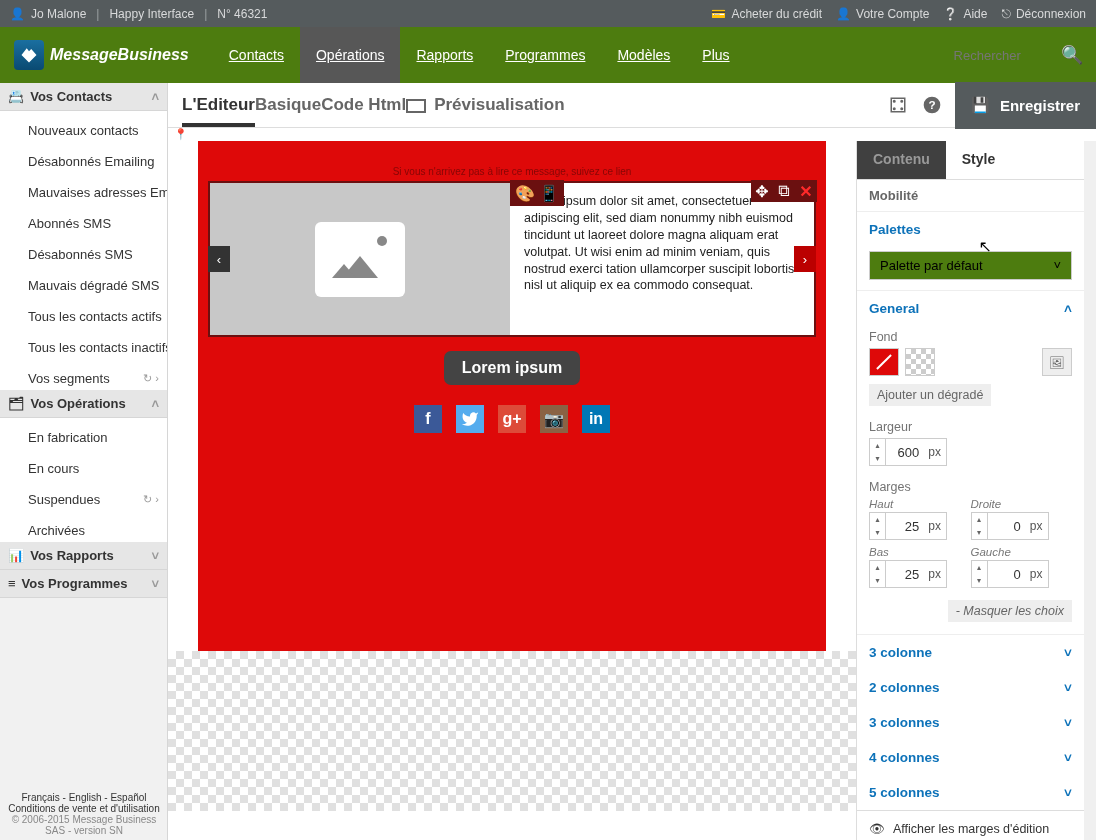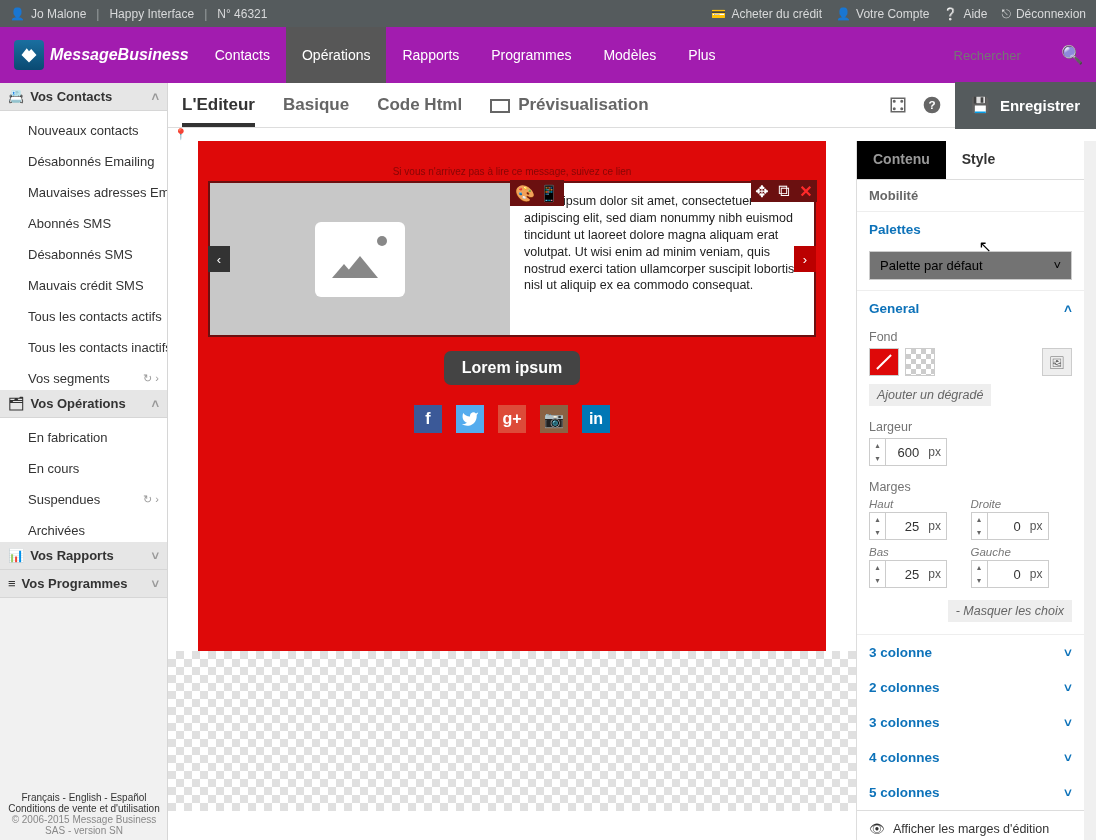--- a/index.html
+++ b/index.html
@@ -2,40 +2,40 @@
 <html><head>
 <meta charset="utf-8">
 <style>
 * { margin: 0; padding: 0; box-sizing: border-box; font-family: Arial, Helvetica, sans-serif; }
 body { width: 1096px; height: 840px; overflow: hidden; background: #fff; }
 .topbar { background: #555b5d; height: 27px; display: flex; justify-content: space-between; align-items: center; padding: 0 10px; color: #d9dadb; font-size: 12px; }
 .topbar-left, .topbar-right { display: flex; align-items: center; gap: 6px; }
 .topbar-right { gap: 14px; }
 .topbar-item { display: flex; align-items: center; gap: 5px; cursor: pointer; }
 .sep { margin: 0 4px; color: #9aa0a1; }
-.navbar { background: #a21caf; height: 56px; display: flex; align-items: center; position: relative; }
+.navbar { background: #4d7c0f; height: 56px; display: flex; align-items: center; position: relative; gap: 14px; }
 .logo { display: flex; align-items: center; padding: 0 10px 0 14px; gap: 6px; }
 .logo-icon { width: 30px; height: 30px; background: linear-gradient(#1a6fa0,#0a4a72); border-radius: 4px; display: flex; align-items: center; justify-content: center; }
 .logo-text { color: #fff; font-size: 16px; font-weight: bold; font-style: italic; }
 .nav-items { display: flex; height: 100%; }
-.nav-item { color: #fff; padding: 0 16px; display: flex; align-items: center; font-size: 14px; cursor: pointer; }
+.nav-item { color: #fff; padding: 0 16px; display: flex; align-items: center; font-size: 14px; cursor: pointer; text-decoration: underline; }
 .nav-item.active { background: #575757; }
 .search-box { margin-left: auto; display: flex; align-items: center; padding: 0 12px; gap: 8px; color: #888; font-size: 13px; }
 .search-input { background: transparent; border: none; color: #ccc; font-size: 13px; outline: none; width: 100px; }
 .main { display: flex; height: 757px; }
 .sidebar-left { width: 168px; background: #f1f1f1; border-right: 1px solid #d6d6d6; font-size: 13px; overflow: hidden; }
 .sidebar-header { background: #e6e6e6; padding: 6px 8px; font-weight: bold; color: #333; display: flex; align-items: center; gap: 6px; cursor: pointer; border-bottom: 1px solid #d6d6d6; }
 .sidebar-header .chev { margin-left: auto; color: #999; }
 .sidebar-list { background: #fff; }
 .sidebar-link { padding: 12px 8px 4px 28px; color: #333; cursor: pointer; white-space: nowrap; overflow: hidden; display: flex; align-items: center; }
 .sidebar-link .icons { margin-left: auto; color: #999; font-size: 11px; display: flex; gap: 3px; }
 .sidebar-footer { position: absolute; bottom: 4px; left: 6px; font-size: 10px; color: #333; text-align: center; width: 156px; }
 .sidebar-footer a { color: #333; text-decoration: none; }
 .content { flex: 1; display: flex; flex-direction: column; position: relative; }
-.subnav { height: 47px; display: flex; align-items: center; padding: 0 14px; gap: 28px; border-bottom: 1px solid #ddd; }
+.subnav { height: 47px; display: flex; align-items: center; padding: 0 14px; border-bottom: 1px solid #ddd; }
 .subnav-item { font-size: 17px; font-weight: bold; color: #666; padding: 12px 0; cursor: pointer; position: relative; }
 .subnav-item.active { color: #333; }
 .subnav-item.active::after { content: ''; position: absolute; bottom: 0; left: 0; right: 0; height: 4px; background: #333; }
 .subnav-item .preview-icon { display: inline-block; width: 20px; height: 14px; border: 2px solid #666; margin-right: 8px; vertical-align: middle; }
 .subnav-right { margin-left: auto; display: flex; align-items: center; gap: 12px; }
 .icon-btn { width: 22px; height: 22px; display: flex; align-items: center; justify-content: center; cursor: pointer; color: #666; }
 .save-btn { background: #555b5d; color: #fff; padding: 10px 16px; font-size: 15px; font-weight: bold; cursor: pointer; display: flex; align-items: center; gap: 10px; height: 47px; margin: -12px -14px -12px 0; }
 .location-bar { height: 14px; padding-left: 6px; display: flex; align-items: center; color: #999; font-size: 11px; }
 .editor-area { flex: 1; display: flex; }
 .canvas-wrap { flex: 1; overflow: auto; background: #fff; position: relative; }
@@ -56,35 +56,35 @@
 .mountain::before { content: ''; position: absolute; left: -28px; top: 8px; width: 0; height: 0; border-left: 12px solid transparent; border-right: 12px solid transparent; border-bottom: 14px solid #888; }
 .sun { width: 10px; height: 10px; background: #888; border-radius: 50%; position: absolute; top: 14px; right: 18px; }
 .text-block { flex: 1; background: #fff; padding: 10px 14px; font-size: 12.5px; line-height: 1.35; color: #222; }
 .cta-btn { background: #444; color: #fff; padding: 8px 18px; font-size: 16px; font-weight: bold; border-radius: 7px; margin: 14px auto 0; width: fit-content; cursor: pointer; }
 .social-row { display: flex; justify-content: center; gap: 14px; margin-top: 20px; }
 .social-ic { width: 28px; height: 28px; display: flex; align-items: center; justify-content: center; font-weight: bold; color: #fff; font-size: 16px; cursor: pointer; }
 .fb { background: #3b5998; } .tw { background: #55acee; } .gp { background: #dd4b39; } .ig { background: #8a6244; } .li { background: #0077b5; }
 .checker-area { height: 160px; margin: 0 0; }
 .panel { width: 228px; background: #fff; border-left: 1px solid #ddd; display: flex; flex-direction: column; overflow-y: auto; }
 .panel-tabs { display: flex; border-bottom: 1px solid #ddd; }
-.panel-tab { padding: 10px 16px; font-size: 14px; font-weight: bold; color: #999; cursor: pointer; background: #000000; }
+.panel-tab { padding: 10px 16px; font-size: 14px; font-weight: bold; color: #999; cursor: pointer; background: #404040; }
 .panel-tab.active { background: #fff; color: #333; border-bottom: 2px solid #fff; }
 .panel-subrow { padding: 8px 12px; font-size: 13px; font-weight: bold; color: #666; border-bottom: 1px solid #eee; }
 .panel-section { border-bottom: 1px solid #eee; }
 .section-head { padding: 10px 12px; color: #0d72b9; font-size: 13.5px; font-weight: bold; display: flex; justify-content: space-between; align-items: center; cursor: pointer; }
 .section-body { padding: 4px 12px 12px; font-size: 12.5px; color: #333; }
-.select-like { border: 1px solid #ccc; padding: 6px 10px; font-size: 13px; display: flex; justify-content: space-between; align-items: center; cursor: pointer; background: #737373; margin: 4px 12px 10px; }
+.select-like { border: 1px solid #ccc; padding: 6px 10px; font-size: 13px; display: flex; justify-content: space-between; align-items: center; cursor: pointer; background: #4d7c0f; margin: 4px 12px 10px; }
 .field-label { font-weight: normal; font-size: 12.5px; color: #737373; margin-bottom: 4px; }
 .swatch-row { display: flex; gap: 6px; margin-bottom: 8px; }
 .swatch { width: 30px; height: 28px; border: 1px solid #ccc; cursor: pointer; display: flex; align-items: center; justify-content: center; }
 .swatch.red { background: #de0909; position: relative; }
 .swatch.red::after { content: ''; width: 20px; height: 2px; background: #fff; transform: rotate(-45deg); }
 .swatch.check { background-image: repeating-conic-gradient(#ccc 0 25%, #fff 0 50%); background-size: 10px 10px; }
 .swatch.img { background: #eee; color: #666; }
-.link-action { color: #666; font-style: italic; font-size: 12.5px; cursor: pointer; background: #eee; padding: 4px 8px; display: inline-block; }
+.link-action { color: #666; font-size: 12.5px; cursor: pointer; background: #eee; padding: 4px 8px; display: inline-block; }
 .num-field { display: flex; align-items: center; border: 1px solid #ccc; width: 78px; height: 28px; }
 .spinners { width: 16px; border-right: 1px solid #ccc; height: 100%; display: flex; flex-direction: column; }
 .spinners div { flex: 1; display: flex; align-items: center; justify-content: center; font-size: 8px; color: #666; cursor: pointer; }
 .num-val { flex: 1; text-align: right; padding-right: 4px; font-size: 13px; }
 .unit { padding: 0 5px; font-size: 12px; color: #555; }
 .margin-grid { display: flex; margin-top: 4px; }
 .margin-col { flex: 1; }
 .margin-sub { font-size: 11.5px; color: #777; font-style: italic; margin-bottom: 2px; }
 .hide-link { text-align: right; font-style: italic; color: #666; font-size: 12.5px; margin-top: 12px; background: #eee; padding: 4px 8px; float: right; cursor: pointer; }
 .panel-footer { margin-top: auto; padding: 10px 12px; border-top: 1px solid #ddd; font-size: 12.5px; color: #333; display: flex; align-items: center; gap: 8px; cursor: pointer; }
@@ -153,21 +153,21 @@
         <span>📇</span>
         <span>Vos Contacts</span>
         <span class="chev">˄</span>
       </div>
     <div class="sidebar-list">
       <div class="sidebar-link">Nouveaux contacts</div>
       <div class="sidebar-link">Désabonnés Emailing</div>
       <div class="sidebar-link">Mauvaises adresses Emailing</div>
       <div class="sidebar-link">Abonnés SMS</div>
       <div class="sidebar-link">Désabonnés SMS</div>
-      <div class="sidebar-link">Mauvais crédit SMS</div>
+      <div class="sidebar-link">Mauvais dégradé SMS</div>
       <div class="sidebar-link">Tous les contacts actifs</div>
       <div class="sidebar-link">Tous les contacts inactifs</div>
       <div class="sidebar-link">
           <span>Vos segments</span>
           <span class="icons">
             <span>↻</span>
             <span>›</span>
           </span>
         </div>
     </div>

